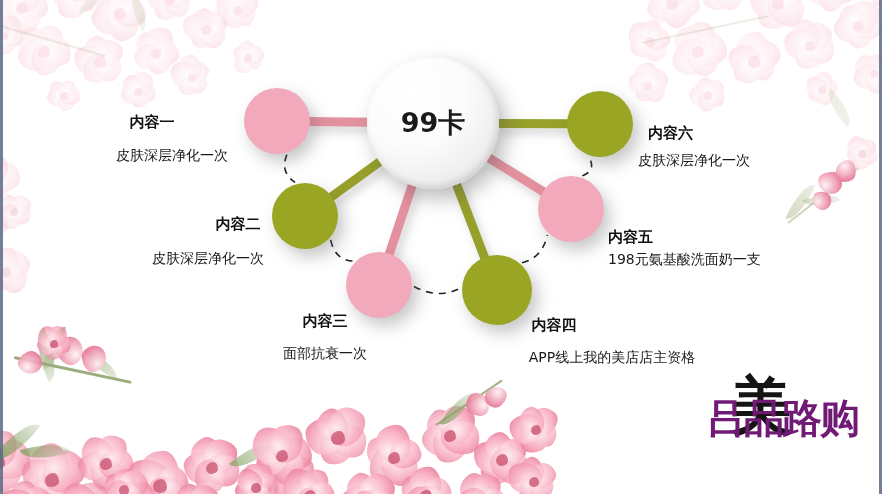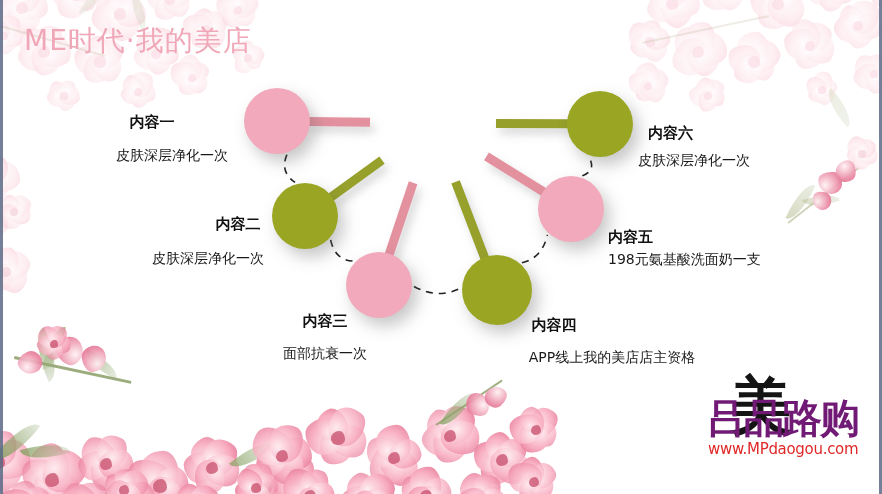--- a/index.html
+++ b/index.html
@@ -524,21 +524,20 @@
       <div class="petal" style="left: 280.8px; top: 34.8px; width: 10.4px; height: 10.4px; background: rgb(201, 82, 111); opacity: 0.78;"></div>
       <div class="stem" style="left: 186px; top: 34px; width: 80px; height: 2.4px; transform: rotate(-34deg); background: rgba(140, 158, 104, 0.9); opacity: 0.9;"></div>
       <div class="leaf" style="left: 196px; top: 30px; width: 44px; height: 14.96px; transform: rotate(-58deg); transform-origin: left center; background: linear-gradient(100deg, rgba(140, 165, 104, 0.9) 0%, rgba(150, 170, 120, 0.25) 100%); opacity: 0.9;"></div>
       <div class="petal" style="left: 217px; top: 3px; width: 22px; height: 23.65px; transform: rotate(119.923deg); background: radial-gradient(circle at 38% 30%, rgb(255, 241, 244) 0%, rgb(232, 129, 158) 70%, rgb(224, 107, 140) 100%); opacity: 0.92;"></div>
       <div class="petal" style="left: 236px; top: -4px; width: 20px; height: 21.5px; transform: rotate(49.8286deg); background: radial-gradient(circle at 38% 30%, rgb(255, 241, 244) 0%, rgb(232, 129, 158) 70%, rgb(224, 107, 140) 100%); opacity: 0.92;"></div>
     </div>
 
   <div class="edge-strip edge-left"></div>
   <div class="edge-strip edge-right"></div>
 
-  <div id="title">ME时代·我的美店</div>
 
   <svg id="diagram" viewBox="0 0 882 494" preserveAspectRatio="none">
     <defs>
       <filter id="nodeShadow" x="-60%" y="-60%" width="240%" height="240%">
         <feDropShadow dx="6" dy="8" stdDeviation="7" flood-color="#6a6a6a" flood-opacity="0.40"></feDropShadow>
       </filter>
       <filter id="lineShadow" x="-60%" y="-60%" width="240%" height="240%">
         <feDropShadow dx="4" dy="6" stdDeviation="5" flood-color="#7a7a7a" flood-opacity="0.30"></feDropShadow>
       </filter>
     </defs>
@@ -573,20 +572,22 @@
       <div class="lbl lbl-title ta-center" style="left: 554px; transform: translateX(-50%); top: 315px;">内容四</div>
       <div class="lbl lbl-desc ta-center" style="left: 612px; transform: translateX(-50%); top: 347px;">APP线上我的美店店主资格</div>
       <div class="node node-pink" style="left: 538px; top: 176px; width: 66px; height: 66px;"></div>
       <div class="lbl lbl-title ta-left" style="left: 608px; top: 227px;">内容五</div>
       <div class="lbl lbl-desc ta-left" style="left: 608px; top: 249px;">198元氨基酸洗面奶一支</div>
       <div class="node node-olive" style="left: 567px; top: 91px; width: 66px; height: 66px;"></div>
       <div class="lbl lbl-title ta-left" style="left: 648px; top: 123px;">内容六</div>
       <div class="lbl lbl-desc ta-left" style="left: 638px; top: 150px;">皮肤深层净化一次</div>
     </div>
 
+  <div id="hub" style="left: 367px; top: 57px; width: 132px; height: 132px;">
+    <span id="hub-label">99卡</span>
+  </div>
 
   <div id="watermark">
     <div id="wm-big">美</div>
     <div id="wm-chars">吕品路购</div>
-    <div id="wm-url">www.MPdaogou.com</div>
   </div>
 
 </div>
 
 </body></html>

